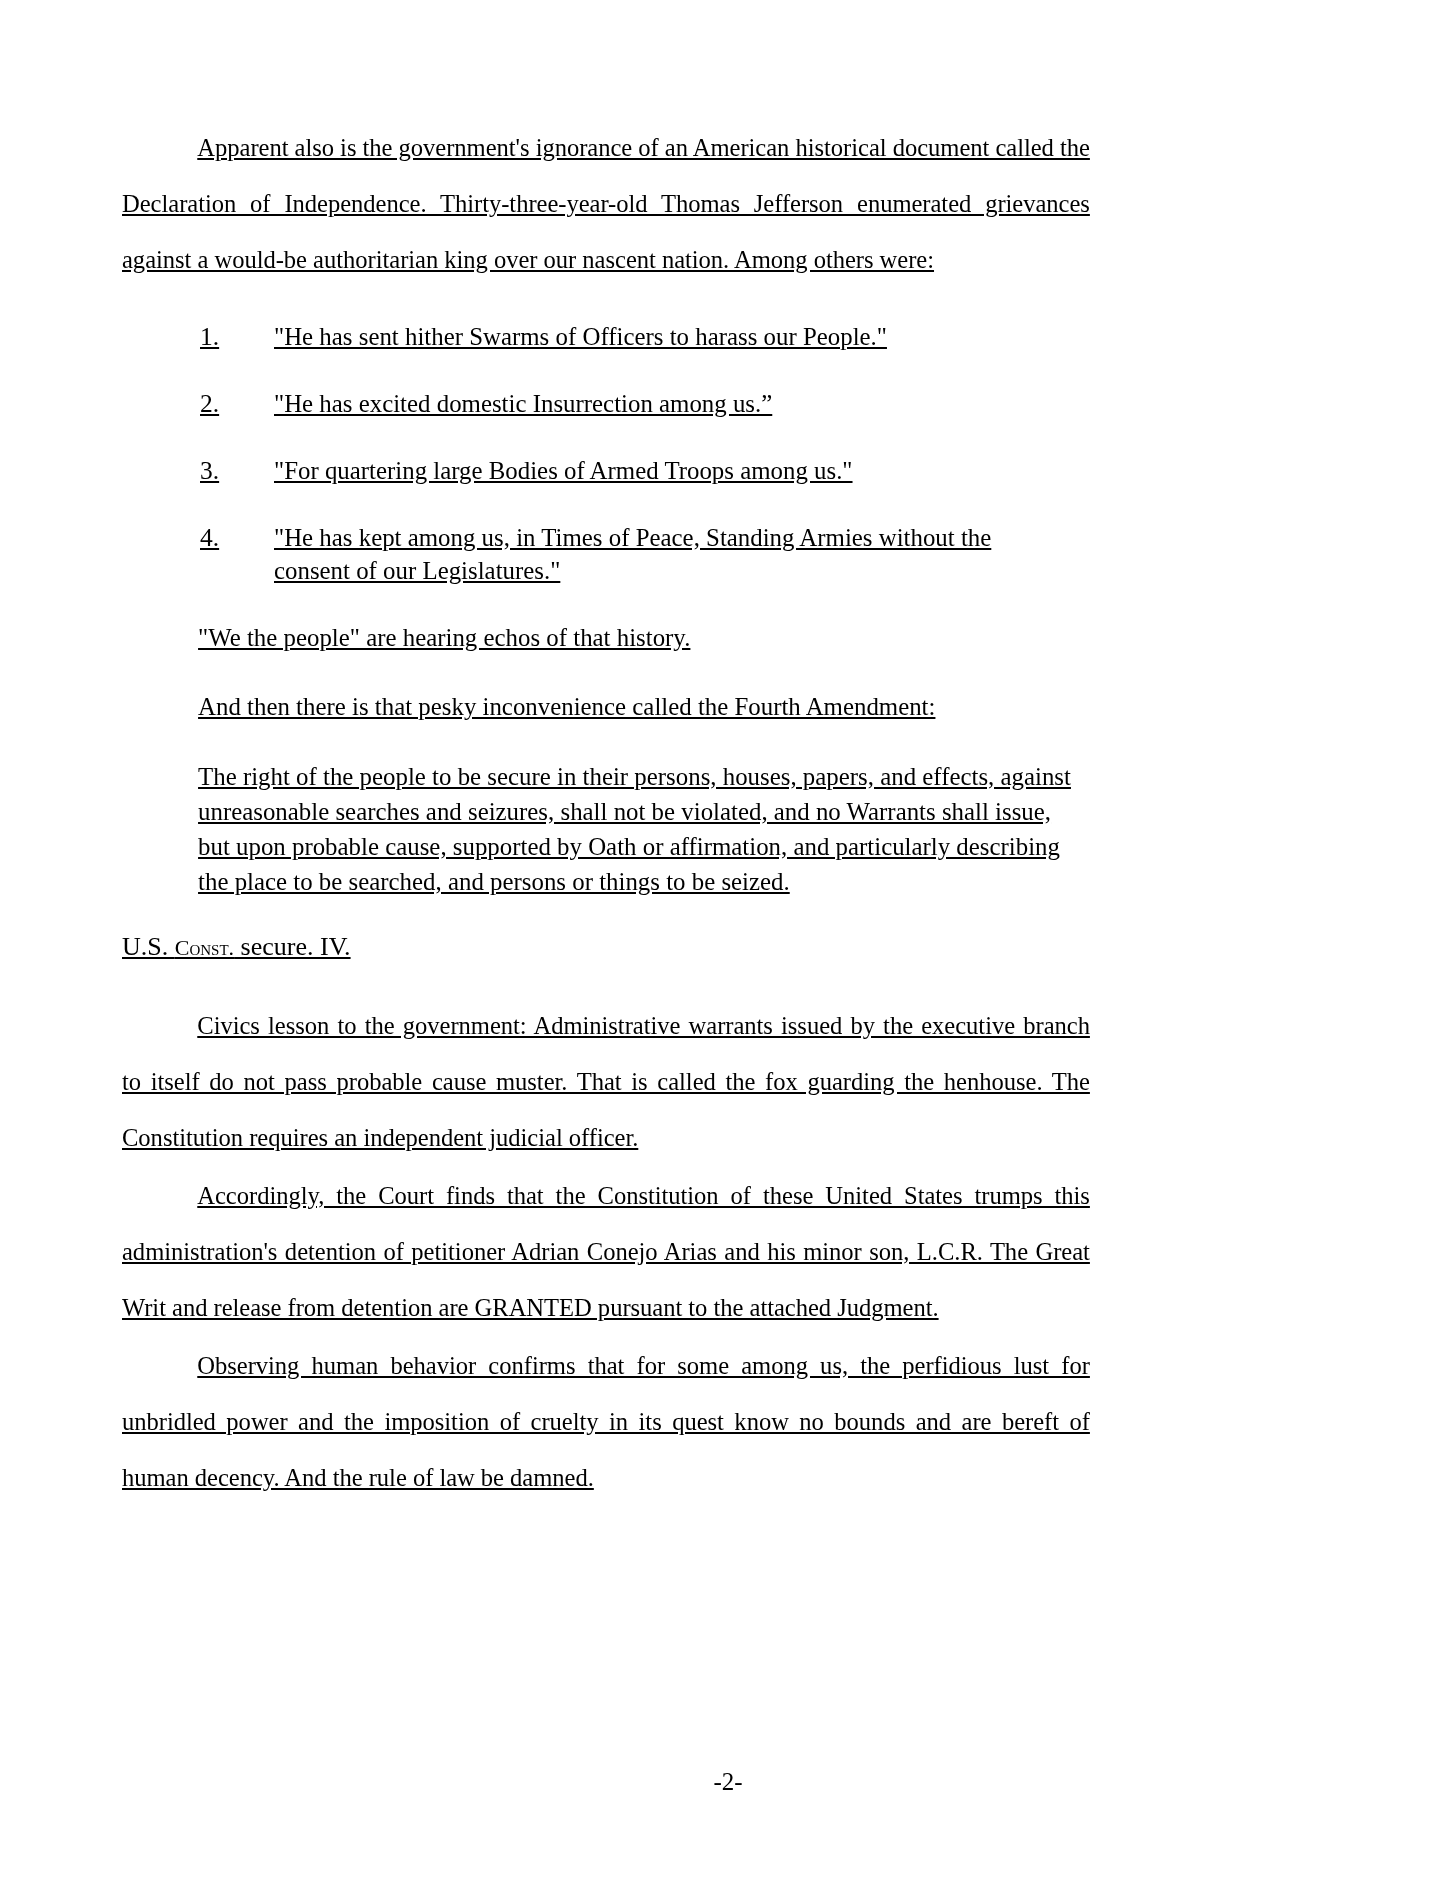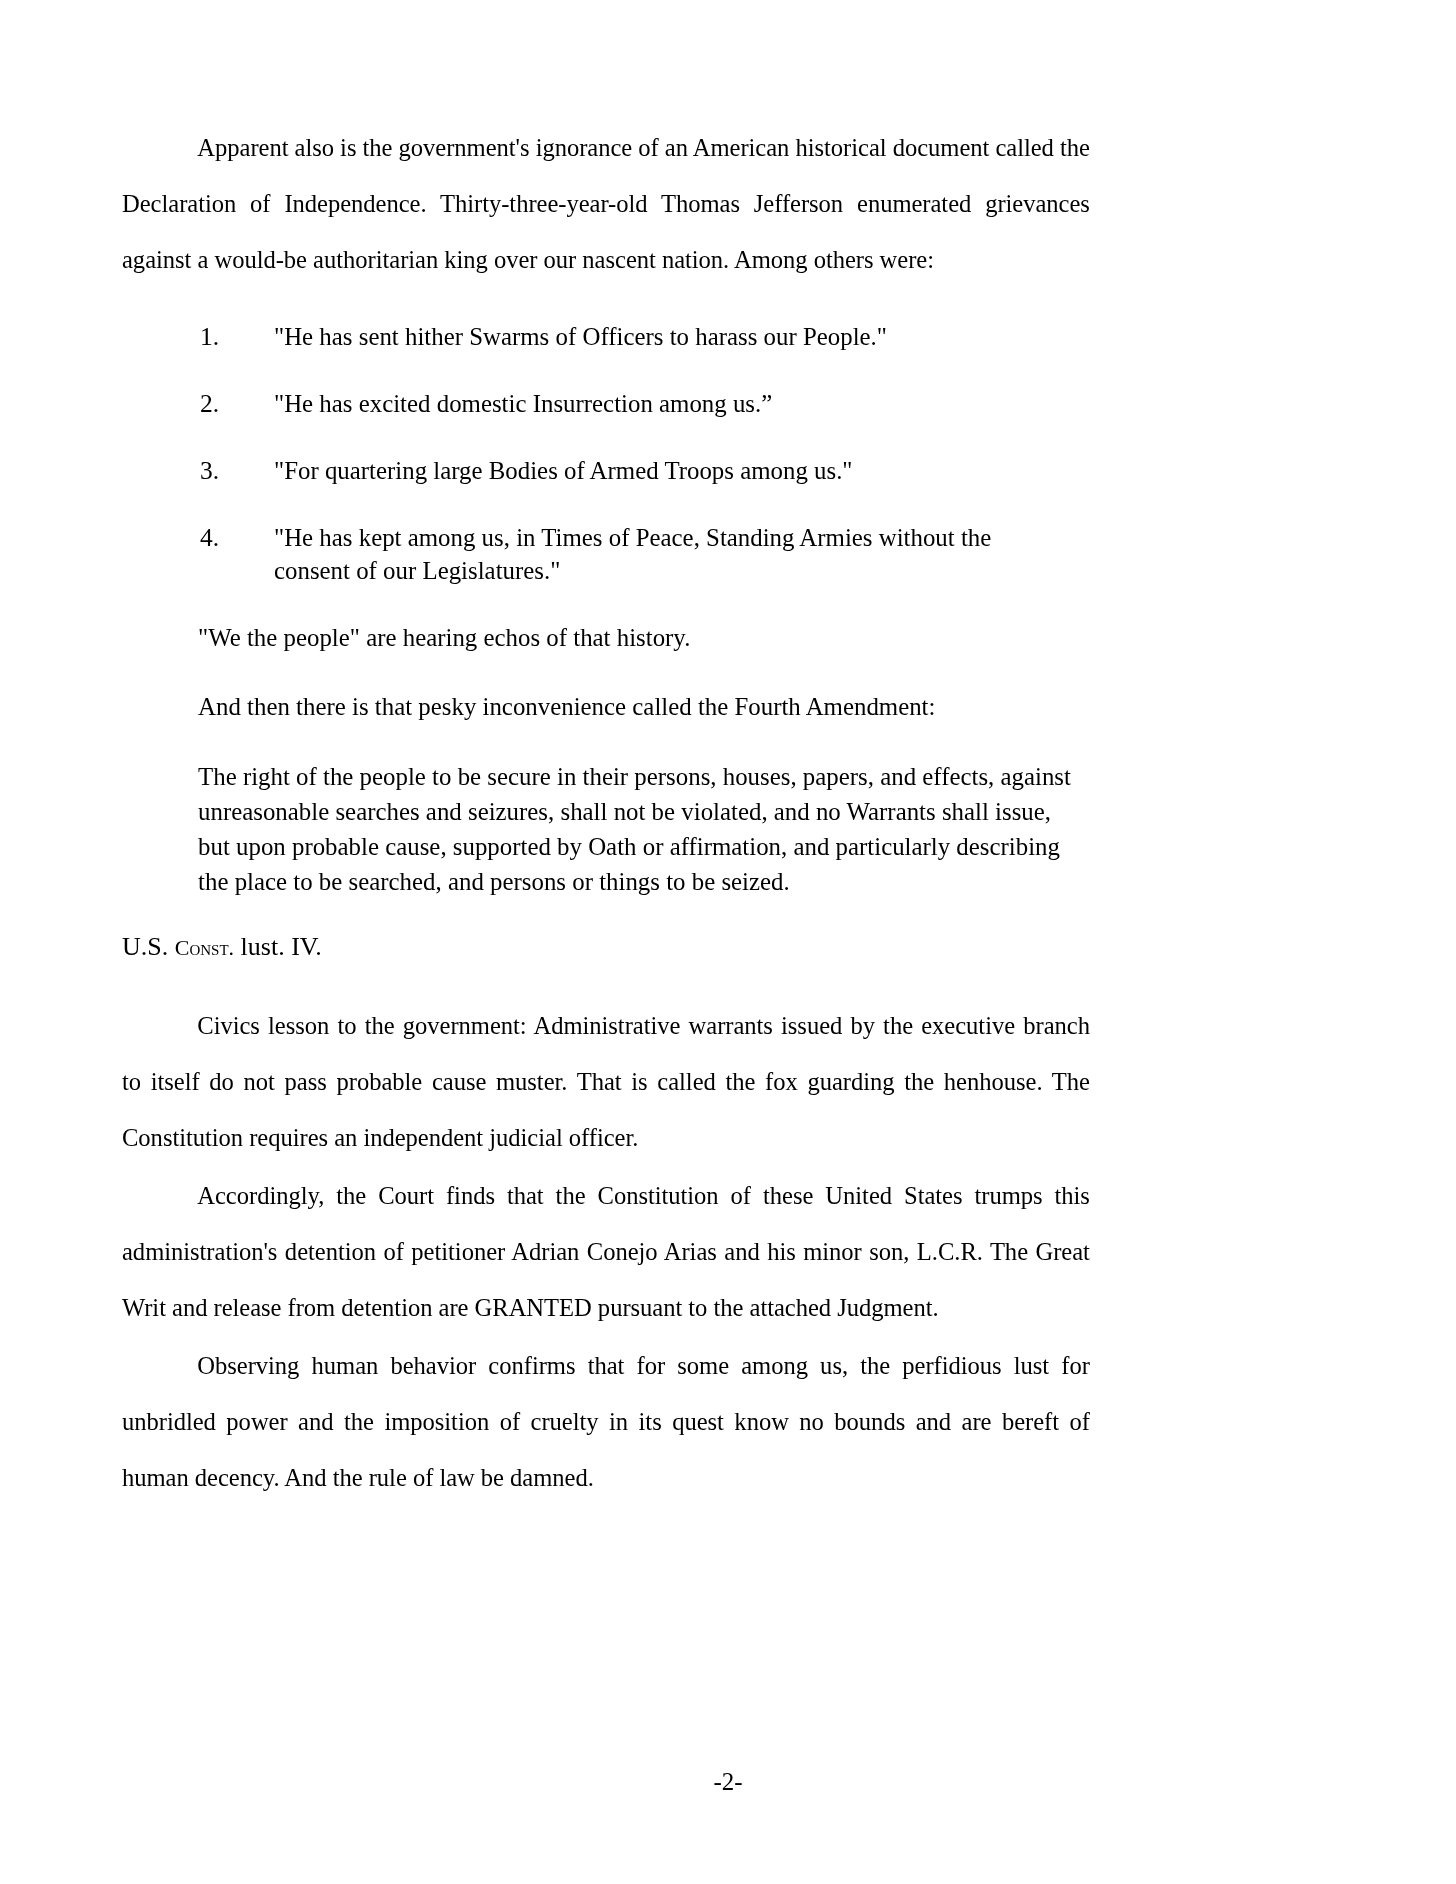--- a/index.html
+++ b/index.html
@@ -22,20 +22,21 @@
     width: 1456px;
     height: 1884px;
     background: #fff;
     box-sizing: border-box;
     padding: 120px 118px 60px 122px;
   }
 
   .body-col {
     width: 968px;
     position: relative;
+    text-decoration: underline;
   }
 
   
   .para {
     font-size: 25.5px;
     line-height: 56px;
     text-align: justify;
     text-justify: inter-word;
     text-indent: 78px;
     margin: 0 0 2px 0;
@@ -151,21 +152,21 @@
 
     <p class="inset-para">And then there is that pesky inconvenience called the Fourth Amendment:</p>
 
     <blockquote class="blockquote">
       <div>The right of the people to be secure in their persons, houses, papers, and effects, against</div>
       <div>unreasonable searches and seizures, shall not be violated, and no Warrants shall issue,</div>
       <div>but upon probable cause, supported by Oath or affirmation, and particularly describing</div>
       <div>the place to be searched, and persons or things to be seized.</div>
     </blockquote>
 
-    <p class="citation"><span>U.S. </span><span class="smallcaps">Const.</span><span> lust. IV.</span></p>
+    <p class="citation"><span>U.S. </span><span class="smallcaps">Const.</span><span> secure. IV.</span></p>
 
     <div class="spacer-md"></div>
 
     <p class="para">Civics lesson to the government:  Administrative warrants issued by the executive branch to itself do not pass probable cause muster.  That is called the fox guarding the henhouse.  The Constitution requires an independent judicial officer.</p>
 
     <p class="para">Accordingly, the Court finds that the Constitution of these United States trumps this administration's detention of petitioner Adrian Conejo Arias and his minor son, L.C.R.  The Great Writ and release from detention are GRANTED pursuant to the attached Judgment.</p>
 
     <p class="para last-loose">Observing human behavior confirms that for some among us, the perfidious lust for unbridled power and the imposition of cruelty in its quest know no bounds and are bereft of human decency.  And the rule of law be damned.</p>
 
   </div>

